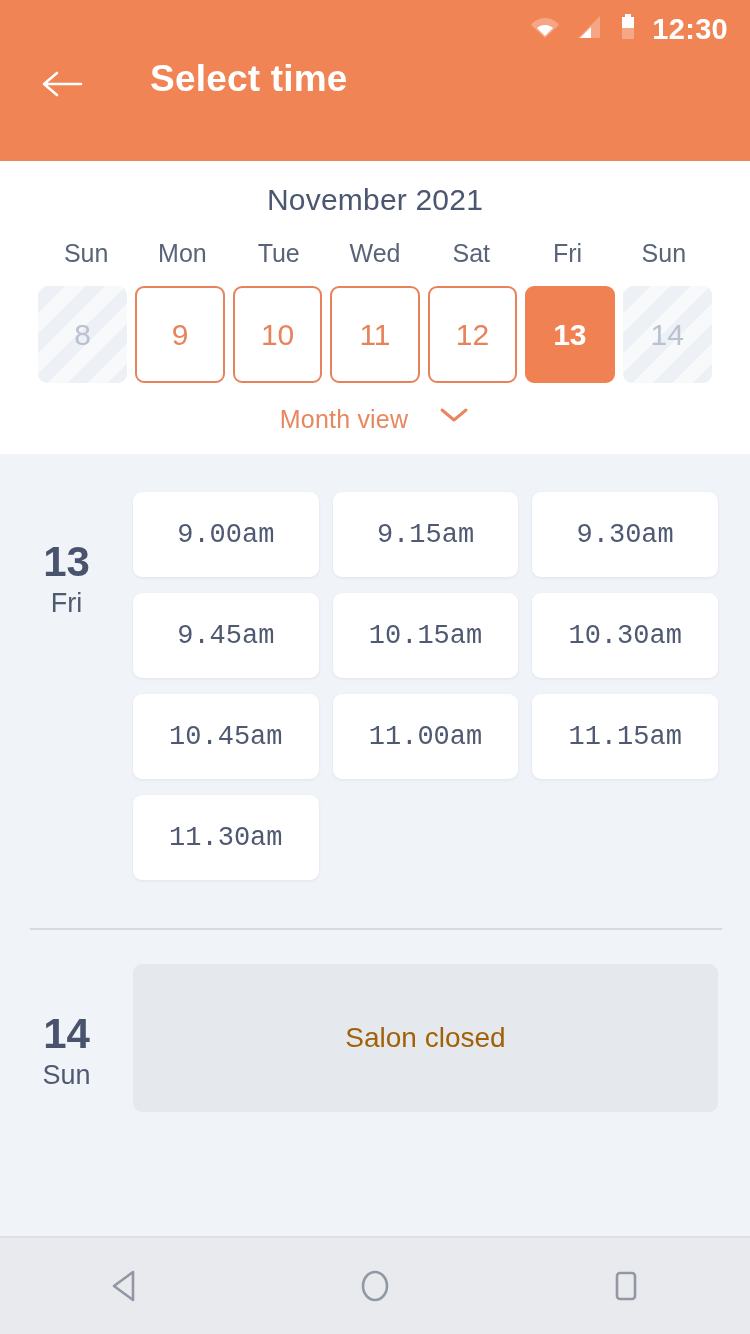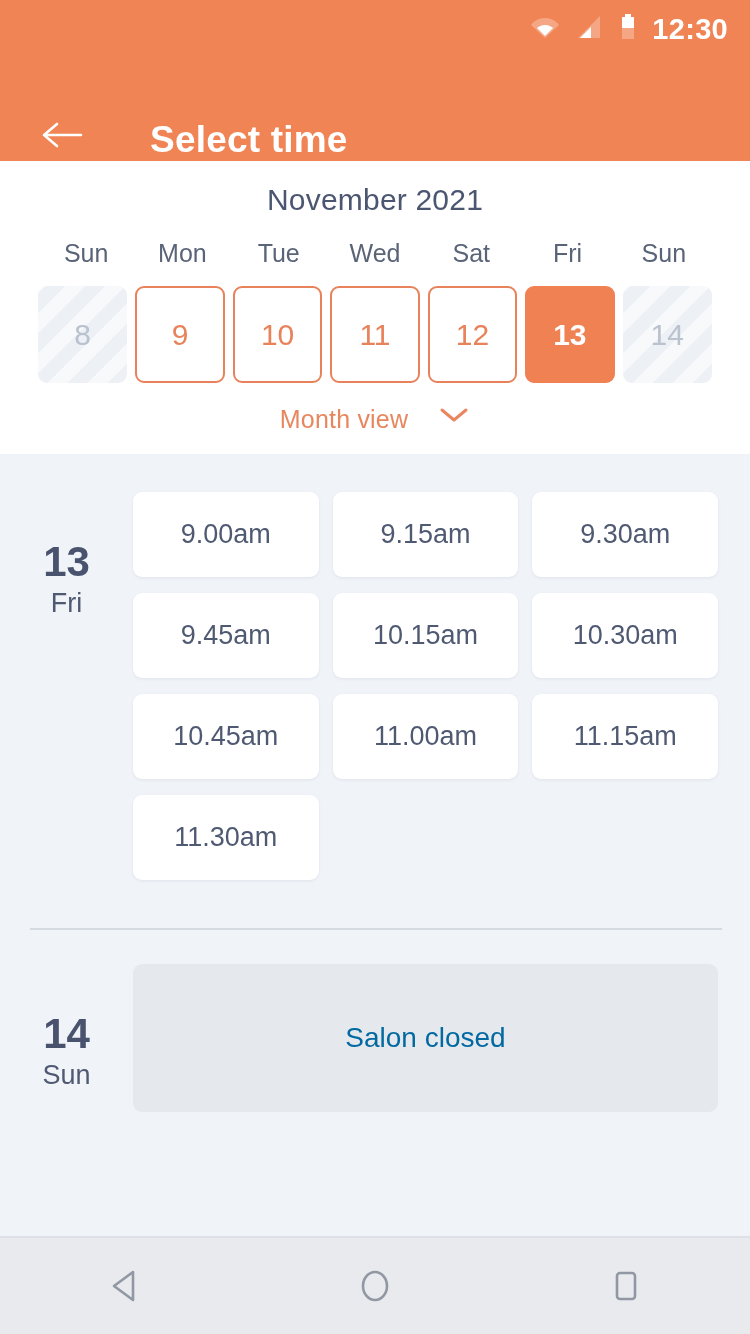--- a/index.html
+++ b/index.html
@@ -50,21 +50,21 @@
     letter-spacing: 0.3px;
     margin-left: 16px;
     line-height: 1;
   }
 
   
   .app-bar {
     height: 103px;
     background: #F08455;
     display: flex;
-    align-items: flex-end;
+    align-items: flex-start;
     padding-left: 36px;
     flex: 0 0 auto;
   }
   .back-btn {
     width: 52px;
     height: 52px;
     display: flex;
     align-items: center;
     justify-content: center;
     cursor: pointer;
@@ -200,20 +200,21 @@
     height: 85px;
     background: #FFFFFF;
     border-radius: 9px;
     display: flex;
     align-items: center;
     justify-content: center;
     font-size: 27px;
     color: #4F5A72;
     cursor: pointer;
     box-shadow: 0 1px 3px rgba(80,96,130,0.10);
+    font-family: Liberation Mono, monospace;
   }
   .slot-empty {
     visibility: hidden;
   }
 
   .divider {
     height: 2px;
     background: #D5DAE1;
     margin: 48px 28px 0 30px;
   }
@@ -223,21 +224,21 @@
     padding: 34px 32px 0 0;
   }
   .closed-card {
     flex: 1 1 auto;
     height: 148px;
     background: #E5E8ED;
     border-radius: 9px;
     display: flex;
     align-items: center;
     justify-content: center;
-    color: #0369a1;
+    color: #a16207;
     font-size: 28px;
   }
 
   
   .nav-bar {
     height: 98px;
     background: #E8EAEE;
     border-top: 2px solid #DDE1E7;
     display: flex;
     align-items: center;

